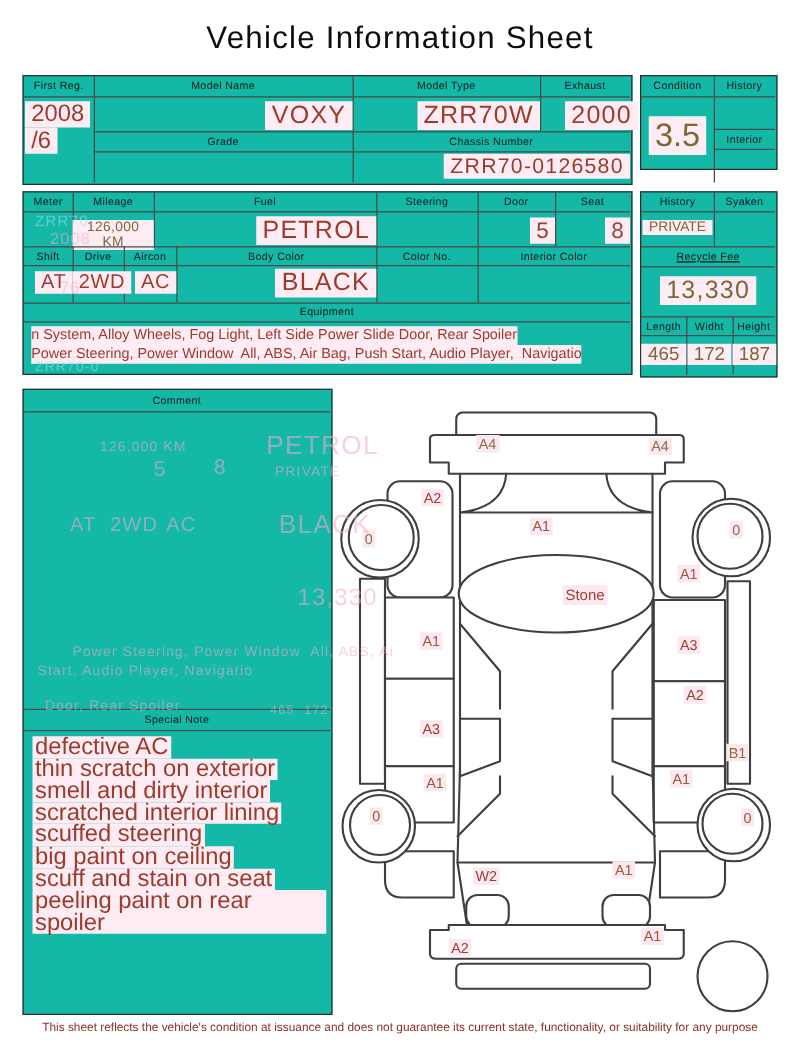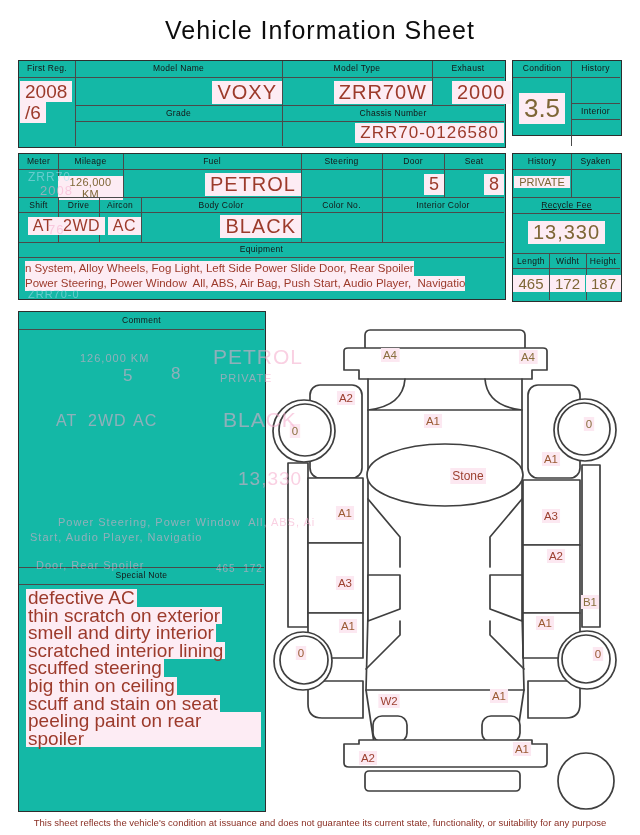--- a/index.html
+++ b/index.html
@@ -147,21 +147,21 @@
     <div class="hline" style="left:0;top:17px;width:245px;"></div>
     <div class="hline" style="left:0;top:255px;width:245px;"></div>
     <div class="hdr" style="left:0;top:258px;width:245px;">Special Note</div>
     <div class="hline" style="left:0;top:272px;width:245px;"></div>
     <div class="abs" style="left:7px;top:277px;width:235px;">
         <div class="sn-line">defective AC</div>
         <div class="sn-line">thin scratch on exterior</div>
         <div class="sn-line">smell and dirty interior</div>
         <div class="sn-line">scratched interior lining</div>
         <div class="sn-line">scuffed steering</div>
-        <div class="sn-line">big thin on ceiling</div>
+        <div class="sn-line">big paint on ceiling</div>
         <div class="sn-line">scuff and stain on seat</div>
         <div class="sn-line">peeling paint on rear spoiler</div>
       </div>
   </div>
 
   <svg style="position:absolute;left:270px;top:313px;" width="360" height="505" viewBox="0 0 360 505">
     <g fill="#fff" stroke="#3f3f3f" stroke-width="1.7" stroke-linejoin="round" stroke-linecap="round">
 
       <rect x="40" y="72" width="52" height="93" rx="10"></rect>
       <rect x="18" y="150" width="20" height="164"></rect>

